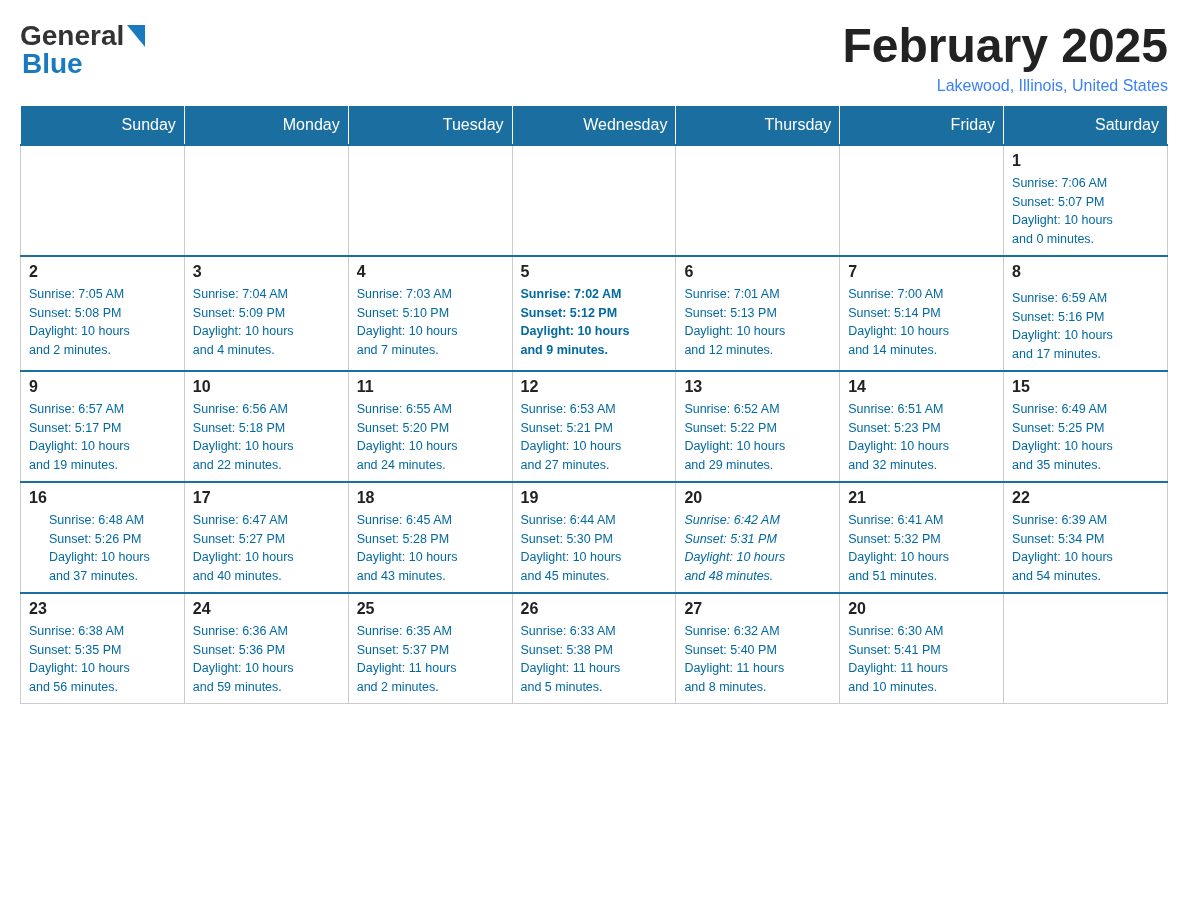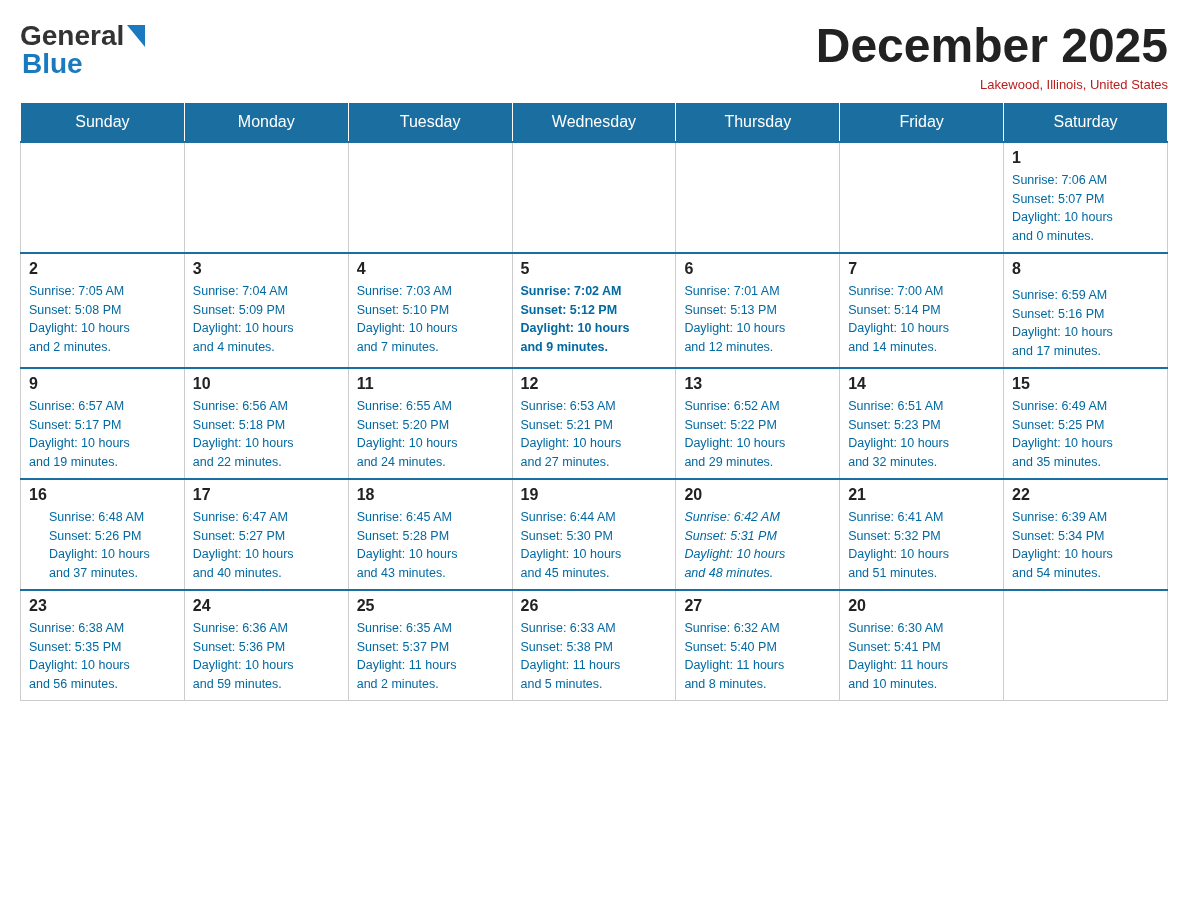--- a/index.html
+++ b/index.html
@@ -24,36 +24,36 @@
     .title-section {
       text-align: right;
     }
     .month-title {
       font-size: 48px;
       font-weight: bold;
       color: #222;
       line-height: 1.1;
     }
     .location {
-      font-size: 13px;
-      color: #b91c1c;
+      font-size: 16px;
+      color: #3b82f6;
       margin-top: 4px;
     }
     .calendar {
       width: 100%;
       border-collapse: collapse;
       margin-top: 10px;
     }
     .calendar th {
       background-color: #1a6fa0;
       color: #fff;
       font-size: 16px;
       font-weight: normal;
       padding: 10px 8px;
-      text-align: center;
+      text-align: right;
       border: 1px solid #fff;
     }
     .calendar td {
       vertical-align: top;
       padding: 6px 8px;
       border: 1px solid #ccc;
       border-top: 2px solid #1a6fa0;
       font-size: 13px;
       color: #333;
       width: calc(100% / 7);
@@ -92,21 +92,21 @@
       <span style="font-size:28px;font-weight:bold;color:#333;text-align:center;">General</span>
       <span style="display:inline-block;margin-left:3px;margin-top:4px;">
         <svg width="18" height="22" viewBox="0 0 18 22">
             <polygon points="0,0 18,0 18,22" fill="#1a7abf"></polygon>
           </svg>
       </span>
     </div>
     <span style="font-size:28px;font-weight:bold;color:#1a7abf;margin-top:-4px;margin-left:2px;">Blue</span>
   </div>
   <div class="title-section">
-    <div class="month-title">December 2025</div>
+    <div class="month-title">February 2025</div>
     <div class="location">Lakewood, Illinois, United States</div>
   </div>
 </div>
 
 <table class="calendar">
   <thead>
     <tr>
     <th>Sunday</th>
         <th>Monday</th>
         <th>Tuesday</th>

